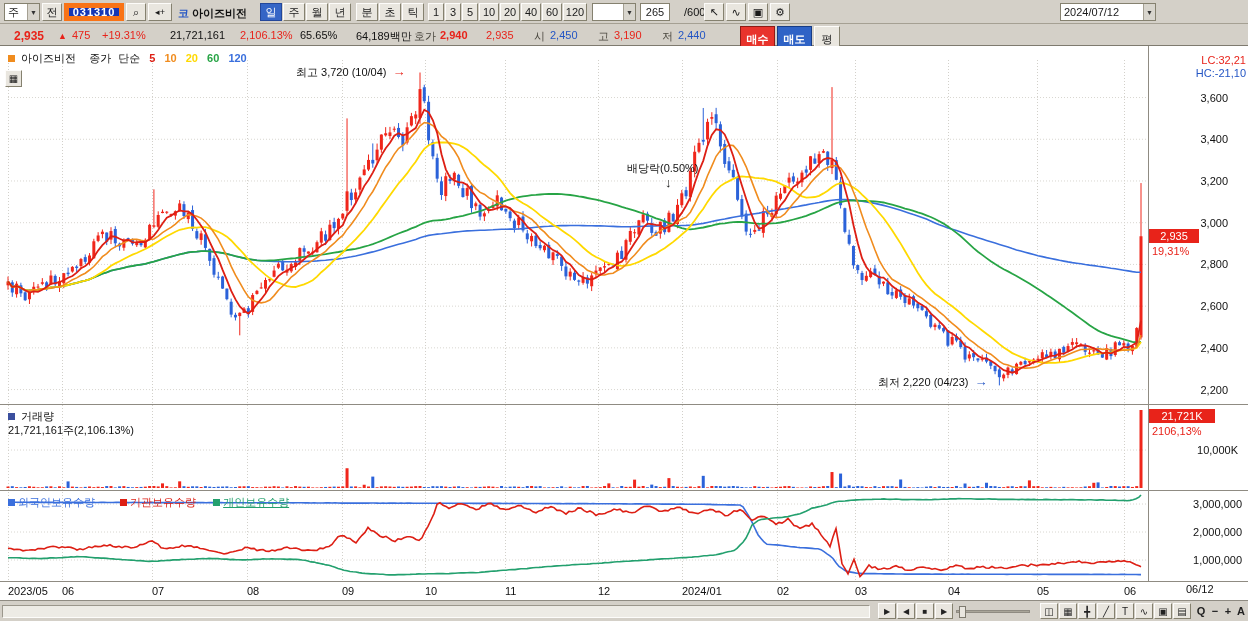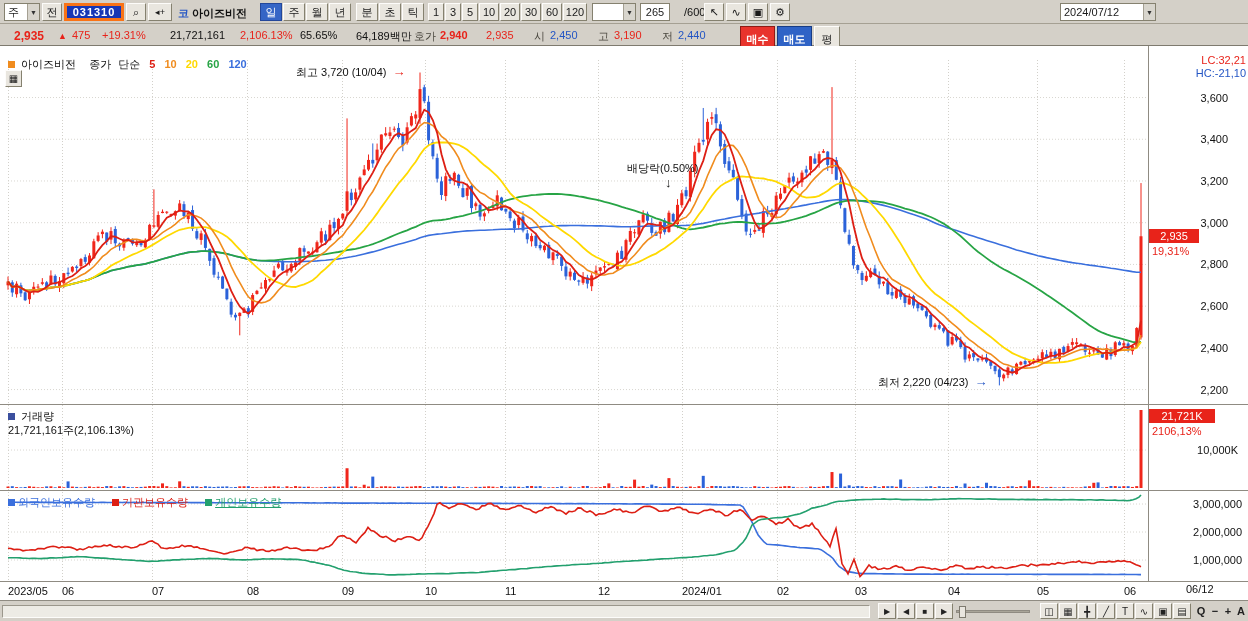--- a/index.html
+++ b/index.html
@@ -11,34 +11,34 @@
   }
   .root { position:relative; width:1248px; height:621px; background:#fff; }
   .bar { position:absolute; left:0; width:1248px; background:var(--toolbar); }
   .row1 { top:0; height:24px; border-bottom:1px solid #a5a093; }
   .row2 { top:24px; height:22px; border-bottom:1px solid #7e7a6f; }
   .bvl { background:#e9e6df; border:1px solid; border-color:#fdfcfa #85816f #85816f #fdfcfa; }
   .ctl { position:absolute; top:3px; height:18px; display:flex; align-items:center; justify-content:center; font-size:11px; color:#1a1a1a; cursor:default; }
   .row2 .ctl { top:2px; height:27px; }
   .combo { background:#fff; border:1px solid #85816f; justify-content:space-between; padding-left:3px; }
   .combo .arr { width:12px; height:16px; background:#d8d5cd; display:flex; align-items:center; justify-content:center; font-size:7px; color:#333; border-left:1px solid #a5a093; }
-  .codein { background:#1636b5; color:#fff; font-weight:bold; letter-spacing:1px; border:3px solid #f97316; }
+  .codein { background:#1636b5; color:#fff; font-weight:bold; letter-spacing:1px; border:5px solid #f97316; }
   .active-period { background:#3565c6 !important; color:#fff !important; border-color:#24479a #24479a #24479a #24479a !important; }
   .lbl { position:absolute; top:6px; }
   .red { color:var(--red); } .blue { color:var(--blue); }
   .bold { font-weight:bold; }
   .gray { color:#4a473f; }
   .q { position:absolute; top:5px; font-size:11px; }
   .qb { font-weight:bold; }
   .buybtn { background:#e8342c; color:#fff; font-weight:bold; border:1px solid #8f1b15; }
   .sellbtn { background:#2f63c6; color:#fff; font-weight:bold; border:1px solid #173c85; }
   .chartwrap { position:absolute; left:0; top:46px; width:1248px; height:554px; background:#fff; }
   #chart-svg { position:absolute; left:0; top:0; }
   .ov { position:absolute; white-space:nowrap; }
-  .legend-main { left:8px; top:11px; }
+  .legend-main { left:8px; top:5px; }
   .sq { display:inline-block; width:7px; height:7px; margin-right:3px; }
   .ma-num { margin-left:6px; font-weight:bold; }
   .tool16 { position:absolute; width:17px; height:17px; display:flex; align-items:center; justify-content:center; font-size:10px; }
   .anno { font-size:11px; color:#111; }
   .annarrow { font-weight:bold; font-size:13px; margin-left:3px; }
   .badge { position:absolute; background:var(--red); color:#fff; display:flex; align-items:center; justify-content:center; font-size:11px; height:14px; }
   .bpct { position:absolute; color:var(--red); font-size:11px; }
   .bottombar { position:absolute; left:0; top:600px; width:1248px; height:21px; background:var(--toolbar); border-top:1px solid #8f8b82; }
   .htrack { position:absolute; left:2px; top:4px; width:868px; height:13px; background:#edebe5; border:1px solid; border-color:#9b978c #fdfcfa #fdfcfa #9b978c; }
   .bbtn { position:absolute; top:2px; width:18px; height:16px; display:flex; align-items:center; justify-content:center; font-size:8px; color:#222; }
@@ -75,21 +75,21 @@
 
     <div class="ctl bvl" style="left:356px;width:22px;">분</div>
     <div class="ctl bvl" style="left:379px;width:22px;">초</div>
     <div class="ctl bvl" style="left:402px;width:22px;">틱</div>
 
     <div class="ctl bvl" style="left:428px;width:16px;">1</div>
     <div class="ctl bvl" style="left:445px;width:16px;">3</div>
     <div class="ctl bvl" style="left:462px;width:16px;">5</div>
     <div class="ctl bvl" style="left:479px;width:20px;">10</div>
     <div class="ctl bvl" style="left:500px;width:20px;">20</div>
-    <div class="ctl bvl" style="left:521px;width:20px;">30</div>
+    <div class="ctl bvl" style="left:521px;width:20px;">40</div>
     <div class="ctl bvl" style="left:542px;width:20px;">60</div>
     <div class="ctl bvl" style="left:563px;width:24px;">120</div>
 
     <div class="ctl combo" style="left:592px;width:44px;">
       <span></span>
       <span class="arr">▼</span>
     </div>
     <div class="ctl" style="left:640px;width:30px;background:#fff;border:1px solid #85816f;">265</div>
     <span class="lbl" style="left:684px;">/600</span>
 
@@ -1052,21 +1052,21 @@
       <span>거래량</span>
     </div>
     <div class="ov" style="left:8px;top:377px;">21,721,161주(2,106.13%)</div>
     <div class="badge" style="left:1149px;top:363px;width:66px;">21,721K</div>
     <div class="bpct" style="left:1152px;top:379px;">2106,13%</div>
 
     <div class="ov" style="left:8px;top:449px;">
       <span style="color: rgb(58, 111, 221);">
         <span class="sq" style="background: rgb(58, 111, 221);"></span><span>외국인보유수량</span>
       </span>
-      <span style="margin-left: 14px; color: rgb(221, 31, 20);">
+      <span style="margin-left: 22px; color: rgb(221, 31, 20);">
         <span class="sq" style="background: rgb(221, 31, 20);"></span><span>기관보유수량</span>
       </span>
       <span style="margin-left: 14px; color: rgb(35, 160, 110); text-decoration: underline;">
         <span class="sq" style="background: rgb(35, 160, 110);"></span><span>개인보유수량</span>
       </span>
     </div>
 
     <div class="ov" style="left:1186px;top:537px;">06/12</div>
   </div>
 

